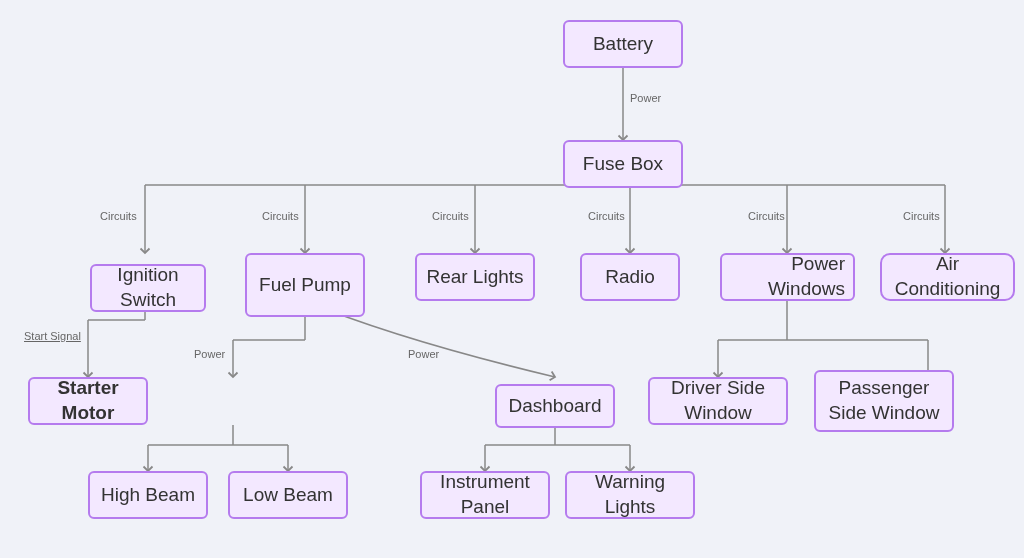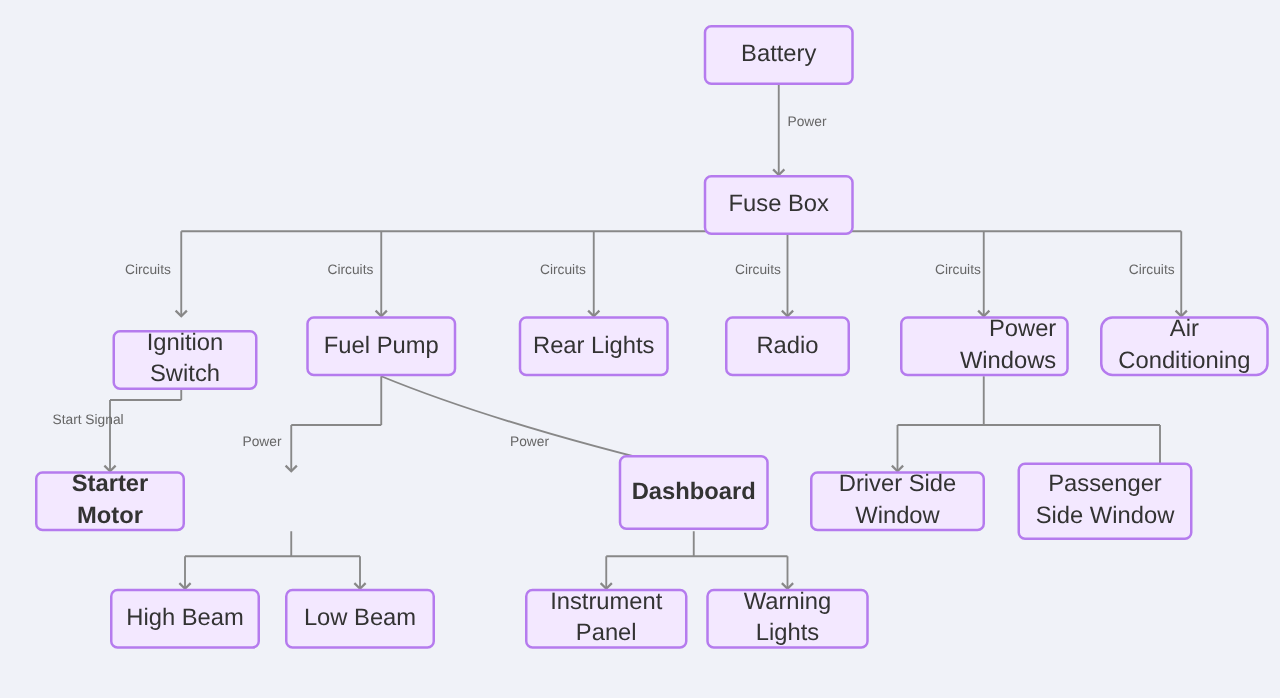--- a/index.html
+++ b/index.html
@@ -110,52 +110,52 @@
   <div class="label-text" style="left:262px;top:210px;">Circuits</div>
   <div class="label-text" style="left:432px;top:210px;">Circuits</div>
   <div class="label-text" style="left:588px;top:210px;">Circuits</div>
   <div class="label-text" style="left:748px;top:210px;">Circuits</div>
   <div class="label-text" style="left:903px;top:210px;">Circuits</div>
 
   <div class="node" style="left:80px;top:264px;width:116px;height:48px;margin-left:10px;">
     <span>Ignition Switch</span>
   </div>
 
-  <div class="node" style="left:245px;top:253px;width:120px;height:48px;">
+  <div class="node" style="left:245px;top:253px;width:120px;height:64px;">
     <span>Fuel Pump</span>
   </div>
 
   <div class="node" style="left:415px;top:253px;width:120px;height:48px;">
     <span>Rear Lights</span>
   </div>
 
   <div class="node" style="left:580px;top:253px;width:100px;height:48px;">
     <span>Radio</span>
   </div>
 
   <div class="node" style="left:720px;top:253px;width:135px;height:48px;text-align:right;">
     <span>Power Windows</span>
   </div>
 
   <div class="node" style="left:880px;top:253px;width:135px;height:48px;border-radius:10px;">
     <span>Air Conditioning</span>
   </div>
 
-  <div class="label-text" style="left:42px;top:330px;">Start Signal</div>
+  <div class="label-text" style="left:24px;top:330px;text-decoration:underline;">Start Signal</div>
 
   <div class="label-text" style="left:194px;top:348px;">Power</div>
 
   <div class="label-text" style="left:408px;top:348px;">Power</div>
 
   <div class="node" style="left:28px;top:377px;width:120px;height:48px;font-weight:bold;">
     <span>Starter Motor</span>
   </div>
 
 
-  <div class="node" style="left:495px;top:364px;width:120px;height:60px;font-weight:bold;">
+  <div class="node" style="left:495px;top:384px;width:120px;height:44px;">
     <span>Dashboard</span>
   </div>
 
   <div class="node" style="left:648px;top:377px;width:140px;height:48px;justify-content:flex-end;">
     <span>Driver Side Window</span>
   </div>
 
   <div class="node" style="left:814px;top:370px;width:140px;height:62px;">
     <span>Passenger Side Window</span>
   </div>

